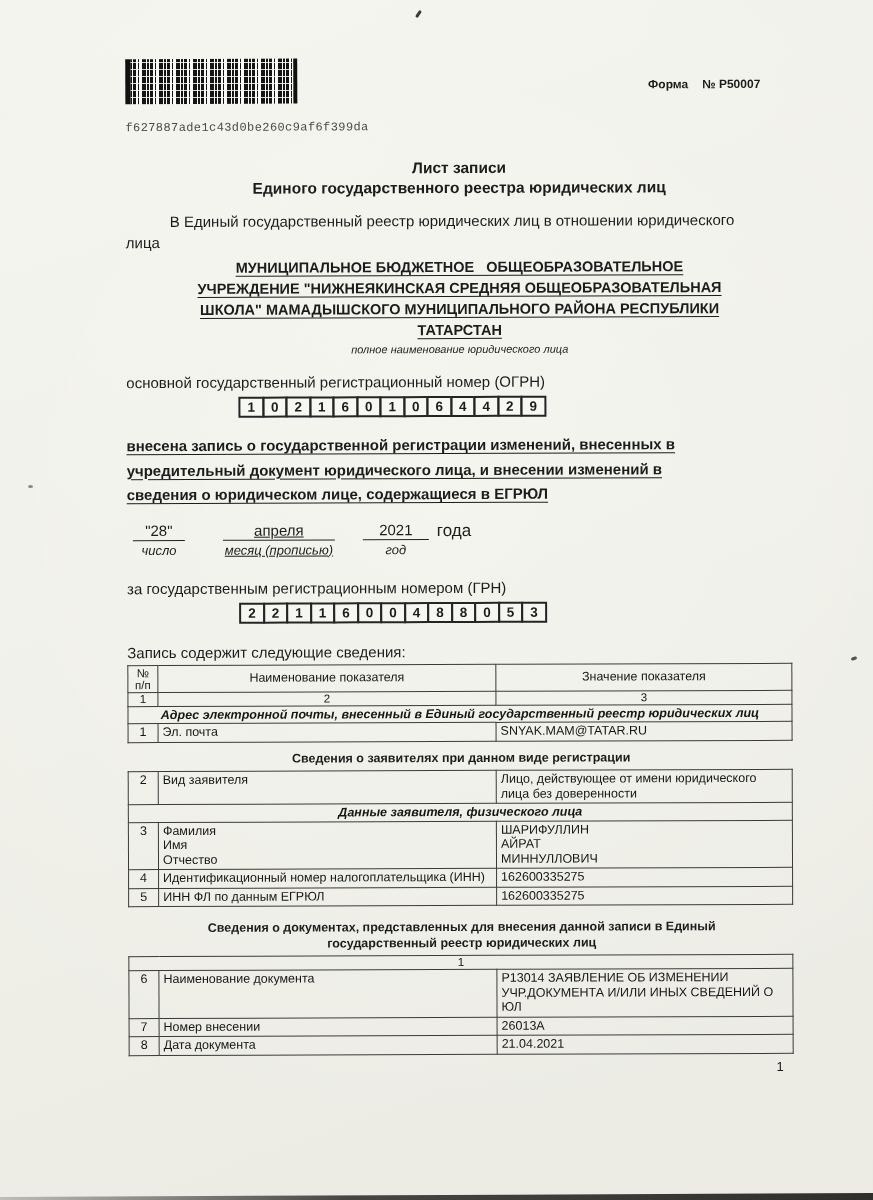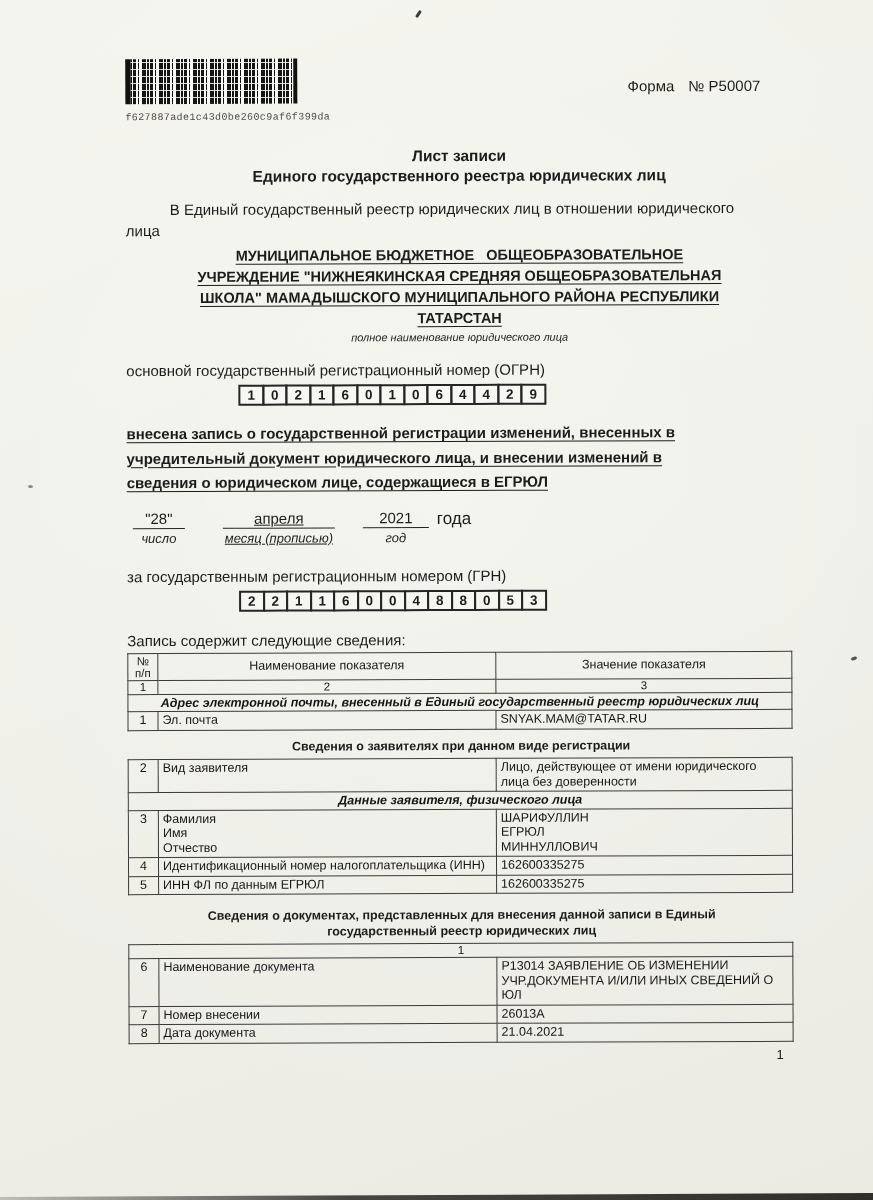--- a/index.html
+++ b/index.html
@@ -18,22 +18,22 @@
 
   
   .header-band { display: flex; justify-content: space-between; align-items: flex-start; padding-top: 58px; }
   .barcode {
     width: 172px; height: 45px; background-color: #fbfbf8;
     background-image:
       repeating-linear-gradient(0deg, rgba(250,250,248,0) 0 6px, rgba(250,250,248,.85) 6px 7px),
       repeating-linear-gradient(90deg, #151515 0 2px, rgba(0,0,0,0) 2px 3px, #151515 3px 6px, rgba(0,0,0,0) 6px 8px, #151515 8px 9px, rgba(0,0,0,0) 9px 12px, #151515 12px 16px, rgba(0,0,0,0) 16px 17px);
     border-left: 5px solid #111; border-right: 4px solid #111;
   }
-  .barcode-caption { font-size: 10px; letter-spacing: .4px; color: #4a4a46; margin-top: 8px; font-family: "Liberation Mono", "DejaVu Sans Mono", monospace; }
-  .form-no { margin-top: 20px; margin-right: 32px; font-size: 15px; font-weight: normal; white-space: nowrap; }
+  .barcode-caption { font-size: 12px; letter-spacing: .4px; color: #4a4a46; margin-top: 17px; font-family: "Liberation Mono", "DejaVu Sans Mono", monospace; }
+  .form-no { margin-top: 20px; margin-right: 32px; font-size: 12px; font-weight: bold; white-space: nowrap; }
   .form-no .fnum { margin-left: 14px; }
 
   .doc-title { text-align: center; margin-top: 24px; font-weight: bold; font-size: 15.5px; line-height: 20px; }
 
   .intro { margin-top: 12px; font-size: 15px; line-height: 21px; text-indent: 44px; width: 632px; }
 
   .org-name { margin-top: 5px; text-align: center; font-weight: bold; font-size: 14.5px; line-height: 21px; }
   .org-name div { text-decoration: underline; text-underline-offset: 3px; white-space: pre; }
   .org-caption { text-align: center; font-style: italic; font-size: 11px; margin-top: 2px; color: #222; }
 
@@ -216,21 +216,21 @@
       </tr>
       <tr>
         <td class="n">3</td>
         <td>
           <div>Фамилия</div>
           <div>Имя</div>
           <div>Отчество</div>
         </td>
         <td>
           <div>ШАРИФУЛЛИН</div>
-          <div>ЕГРЮЛ</div>
+          <div>АЙРАТ</div>
           <div>МИННУЛЛОВИЧ</div>
         </td>
       </tr>
       <tr>
         <td class="n">4</td>
         <td>Идентификационный номер налогоплательщика (ИНН)</td>
         <td>162600335275</td>
       </tr>
       <tr>
         <td class="n">5</td>

